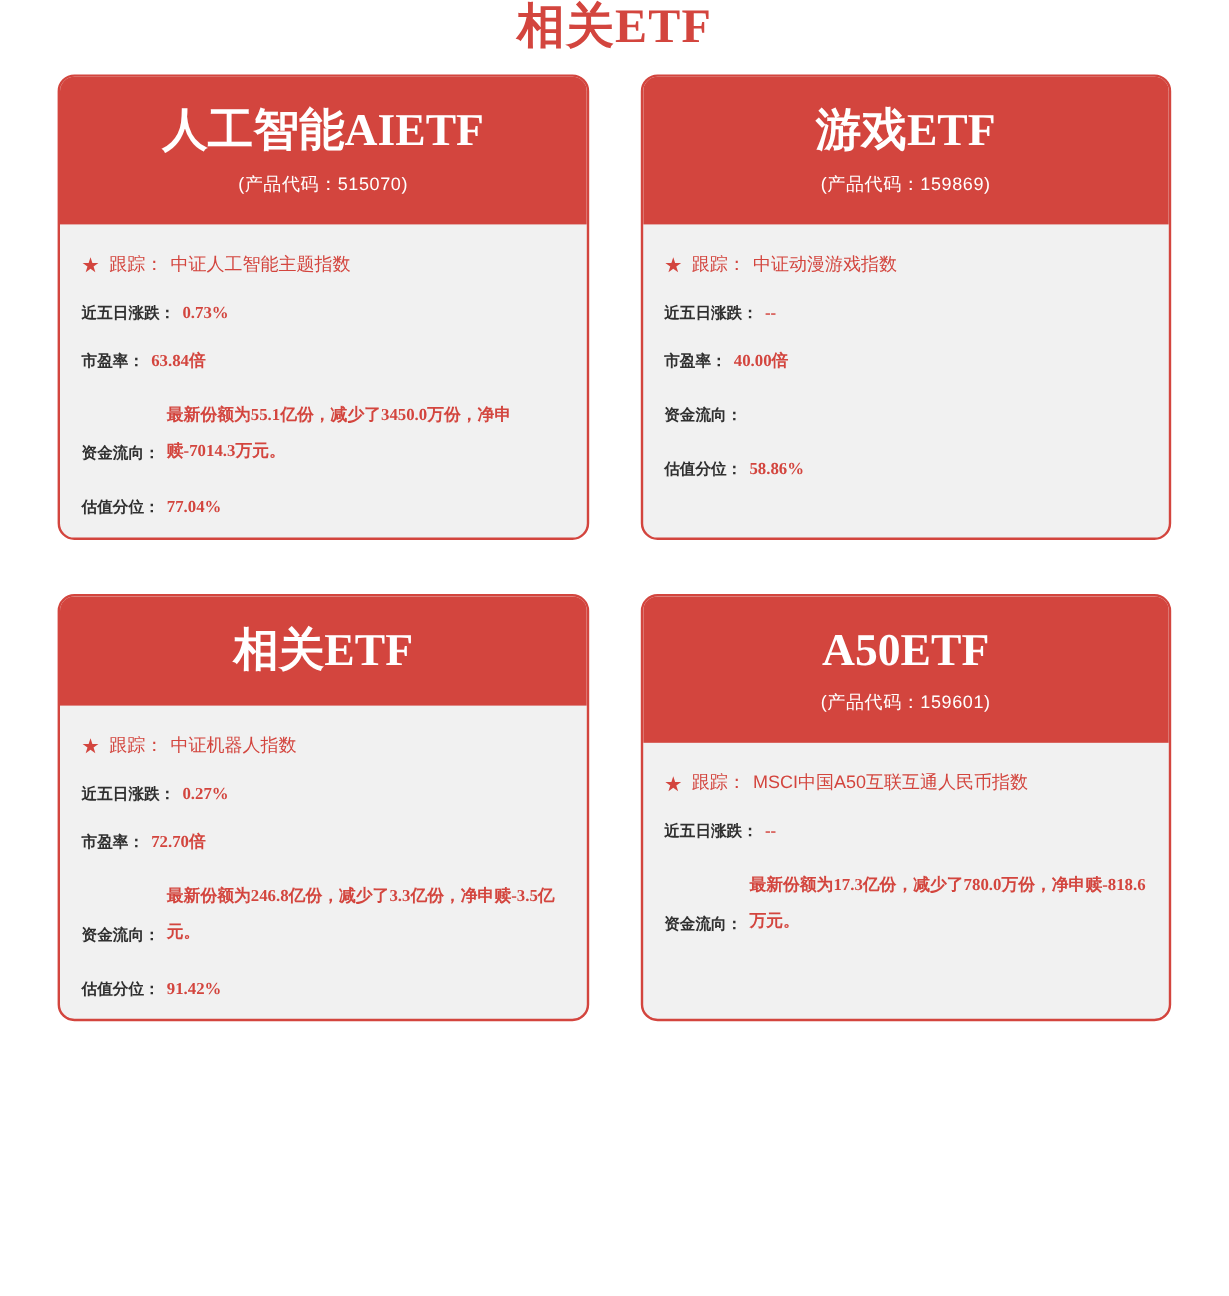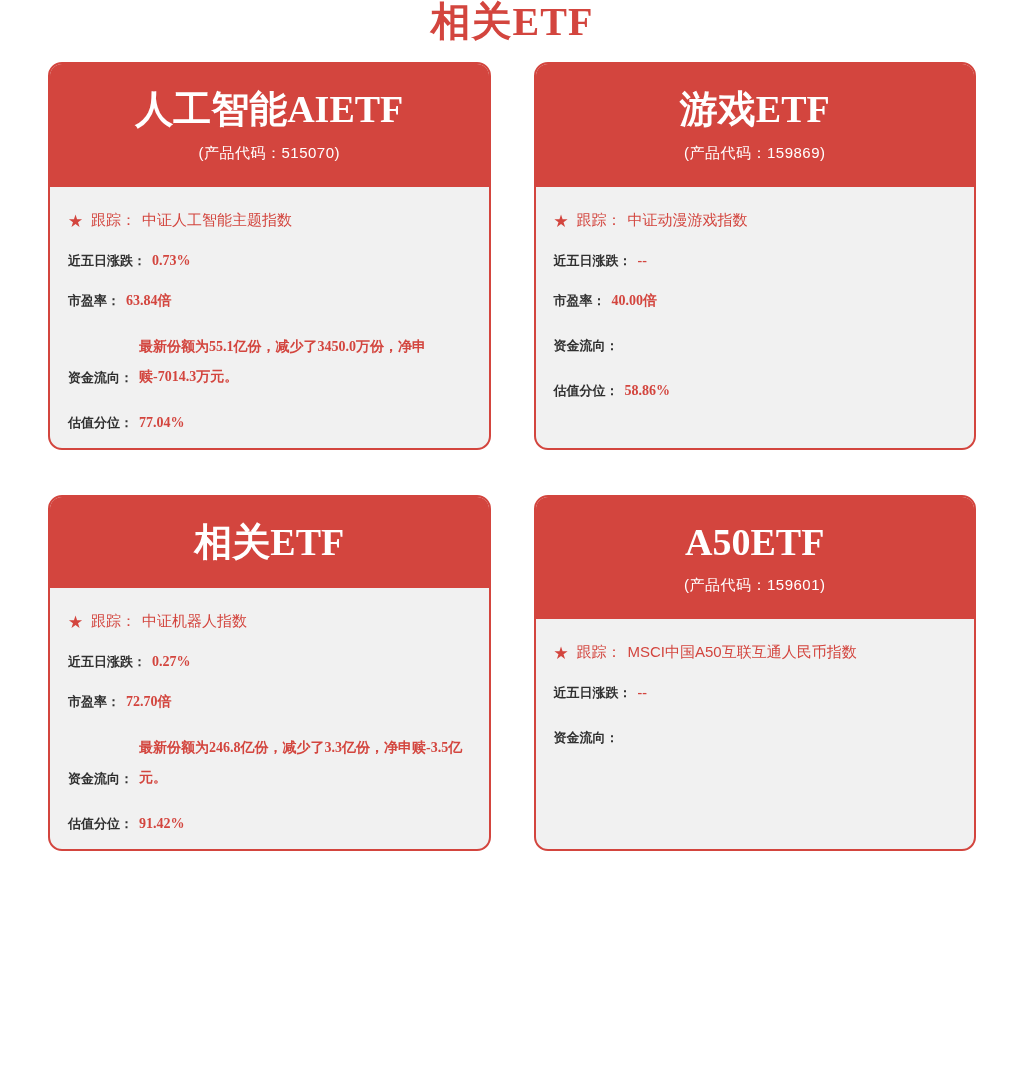--- a/index.html
+++ b/index.html
@@ -207,17 +207,18 @@
         <span class="star">★</span>
         <span class="track-label">跟踪：</span>
         <span class="track-value">MSCI中国A50互联互通人民币指数</span>
       </div>
       <div class="row kv">
         <span class="k">近五日涨跌：</span>
         <span class="v">--</span>
       </div>
       <div class="row kv flow-row">
         <span class="k">资金流向：</span>
+        <span class="v">最新份额为17.3亿份，减少了780.0万份，净申赎-818.6万元。</span>
       </div>
     </div>
   </section>
 
 </div>
 
 </body></html>

